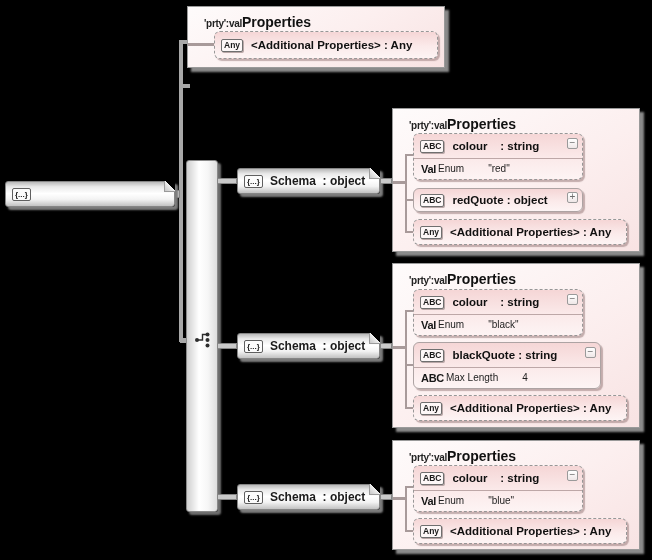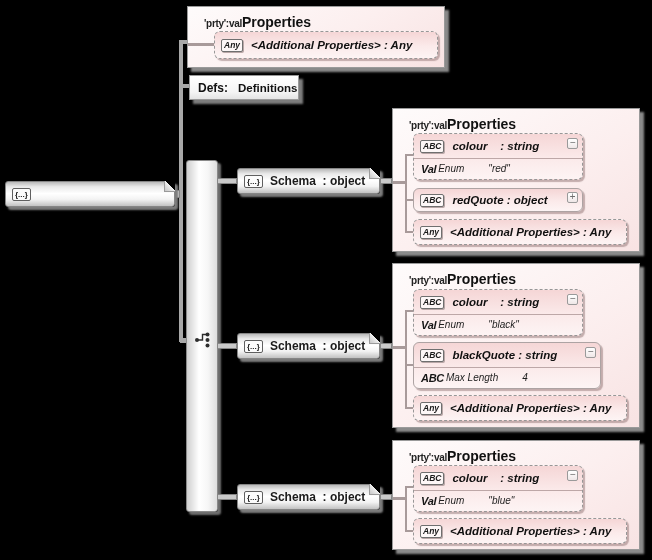--- a/index.html
+++ b/index.html
@@ -34,21 +34,21 @@
   .panel{position:absolute;box-sizing:border-box;border:1px solid #9a9a9a;
          background:linear-gradient(150deg,#fefbfb 0%,#fcefef 55%,#f8e3e3 100%);
          box-shadow:4px 4px 2px #8a8a8a;}
   .panel-title{position:absolute;left:9px;top:6px;white-space:nowrap;}
   .title-badge{font-weight:bold;font-size:10px;color:#222;letter-spacing:-0.3px;margin-left:7px;}
   .title-text{font-weight:bold;font-size:14px;color:#111;}
 
   
   .item{position:absolute;box-sizing:border-box;border-radius:6px;
         background:linear-gradient(180deg,#f5d6d6 0%,#fbeaea 55%,#fdf4f4 100%);
-        box-shadow:2px 2px 1px rgba(140,110,110,0.5);font-style:italic;}
+        box-shadow:2px 2px 1px rgba(140,110,110,0.5);}
   .item.dashed{border:1px dashed #979797;}
   .item.solid{border:1px solid #ada3a3;}
   .row1{position:relative;height:24px;display:flex;align-items:center;padding-left:6px;}
   .row1.tall{height:26px;}
   .row2{height:19px;display:flex;align-items:center;padding-left:7px;
         border-top:1px solid #bda7a7;}
   .badge{display:inline-block;border:1px solid #6f6f6f;background:#fdf7f7;border-radius:2px;
          font-weight:bold;font-size:8.5px;color:#1a1a1a;padding:1px 2px;line-height:9px;
          margin-right:8px;box-shadow:1px 1px 0 #b9a7a7;}
   .item-label{font-weight:bold;font-size:11.5px;color:#101010;white-space:pre;}
@@ -89,24 +89,20 @@
     </div>
     <div class="pink-tick" style="left:0;top:36px;width:26px;height:3px;"></div>
     <div class="item dashed" style="left:26px;top:24px;width:224px;height:28px;">
       <div class="row1 tall">
         <span class="badge">Any</span>
         <span class="item-label">&lt;Additional Properties&gt; : Any</span>
       </div>
     </div>
   </div>
 
-  <div class="defs" style="left:189px;top:75px;width:110px;height:25px;">
-    <span class="defs-kw">Defs:</span>
-    <span class="defs-label">Definitions</span>
-  </div>
 
   <div class="bar" style="left:186px;top:160px;width:32px;height:352px;"></div>
   <svg class="branch-icon" style="left:193px;top:330px;" width="22" height="20" viewBox="0 0 22 20">
     <path d="M4 10 H9.5 V4.5 H13" stroke="#2d2d2d" stroke-width="1.4" fill="none"></path>
     <circle cx="4" cy="10" r="2" fill="#2d2d2d"></circle>
     <circle cx="14.5" cy="4.5" r="2" fill="#2d2d2d"></circle>
     <circle cx="14.5" cy="10" r="2" fill="#2d2d2d"></circle>
     <circle cx="14.5" cy="15.5" r="2" fill="#2d2d2d"></circle>
   </svg>
 

